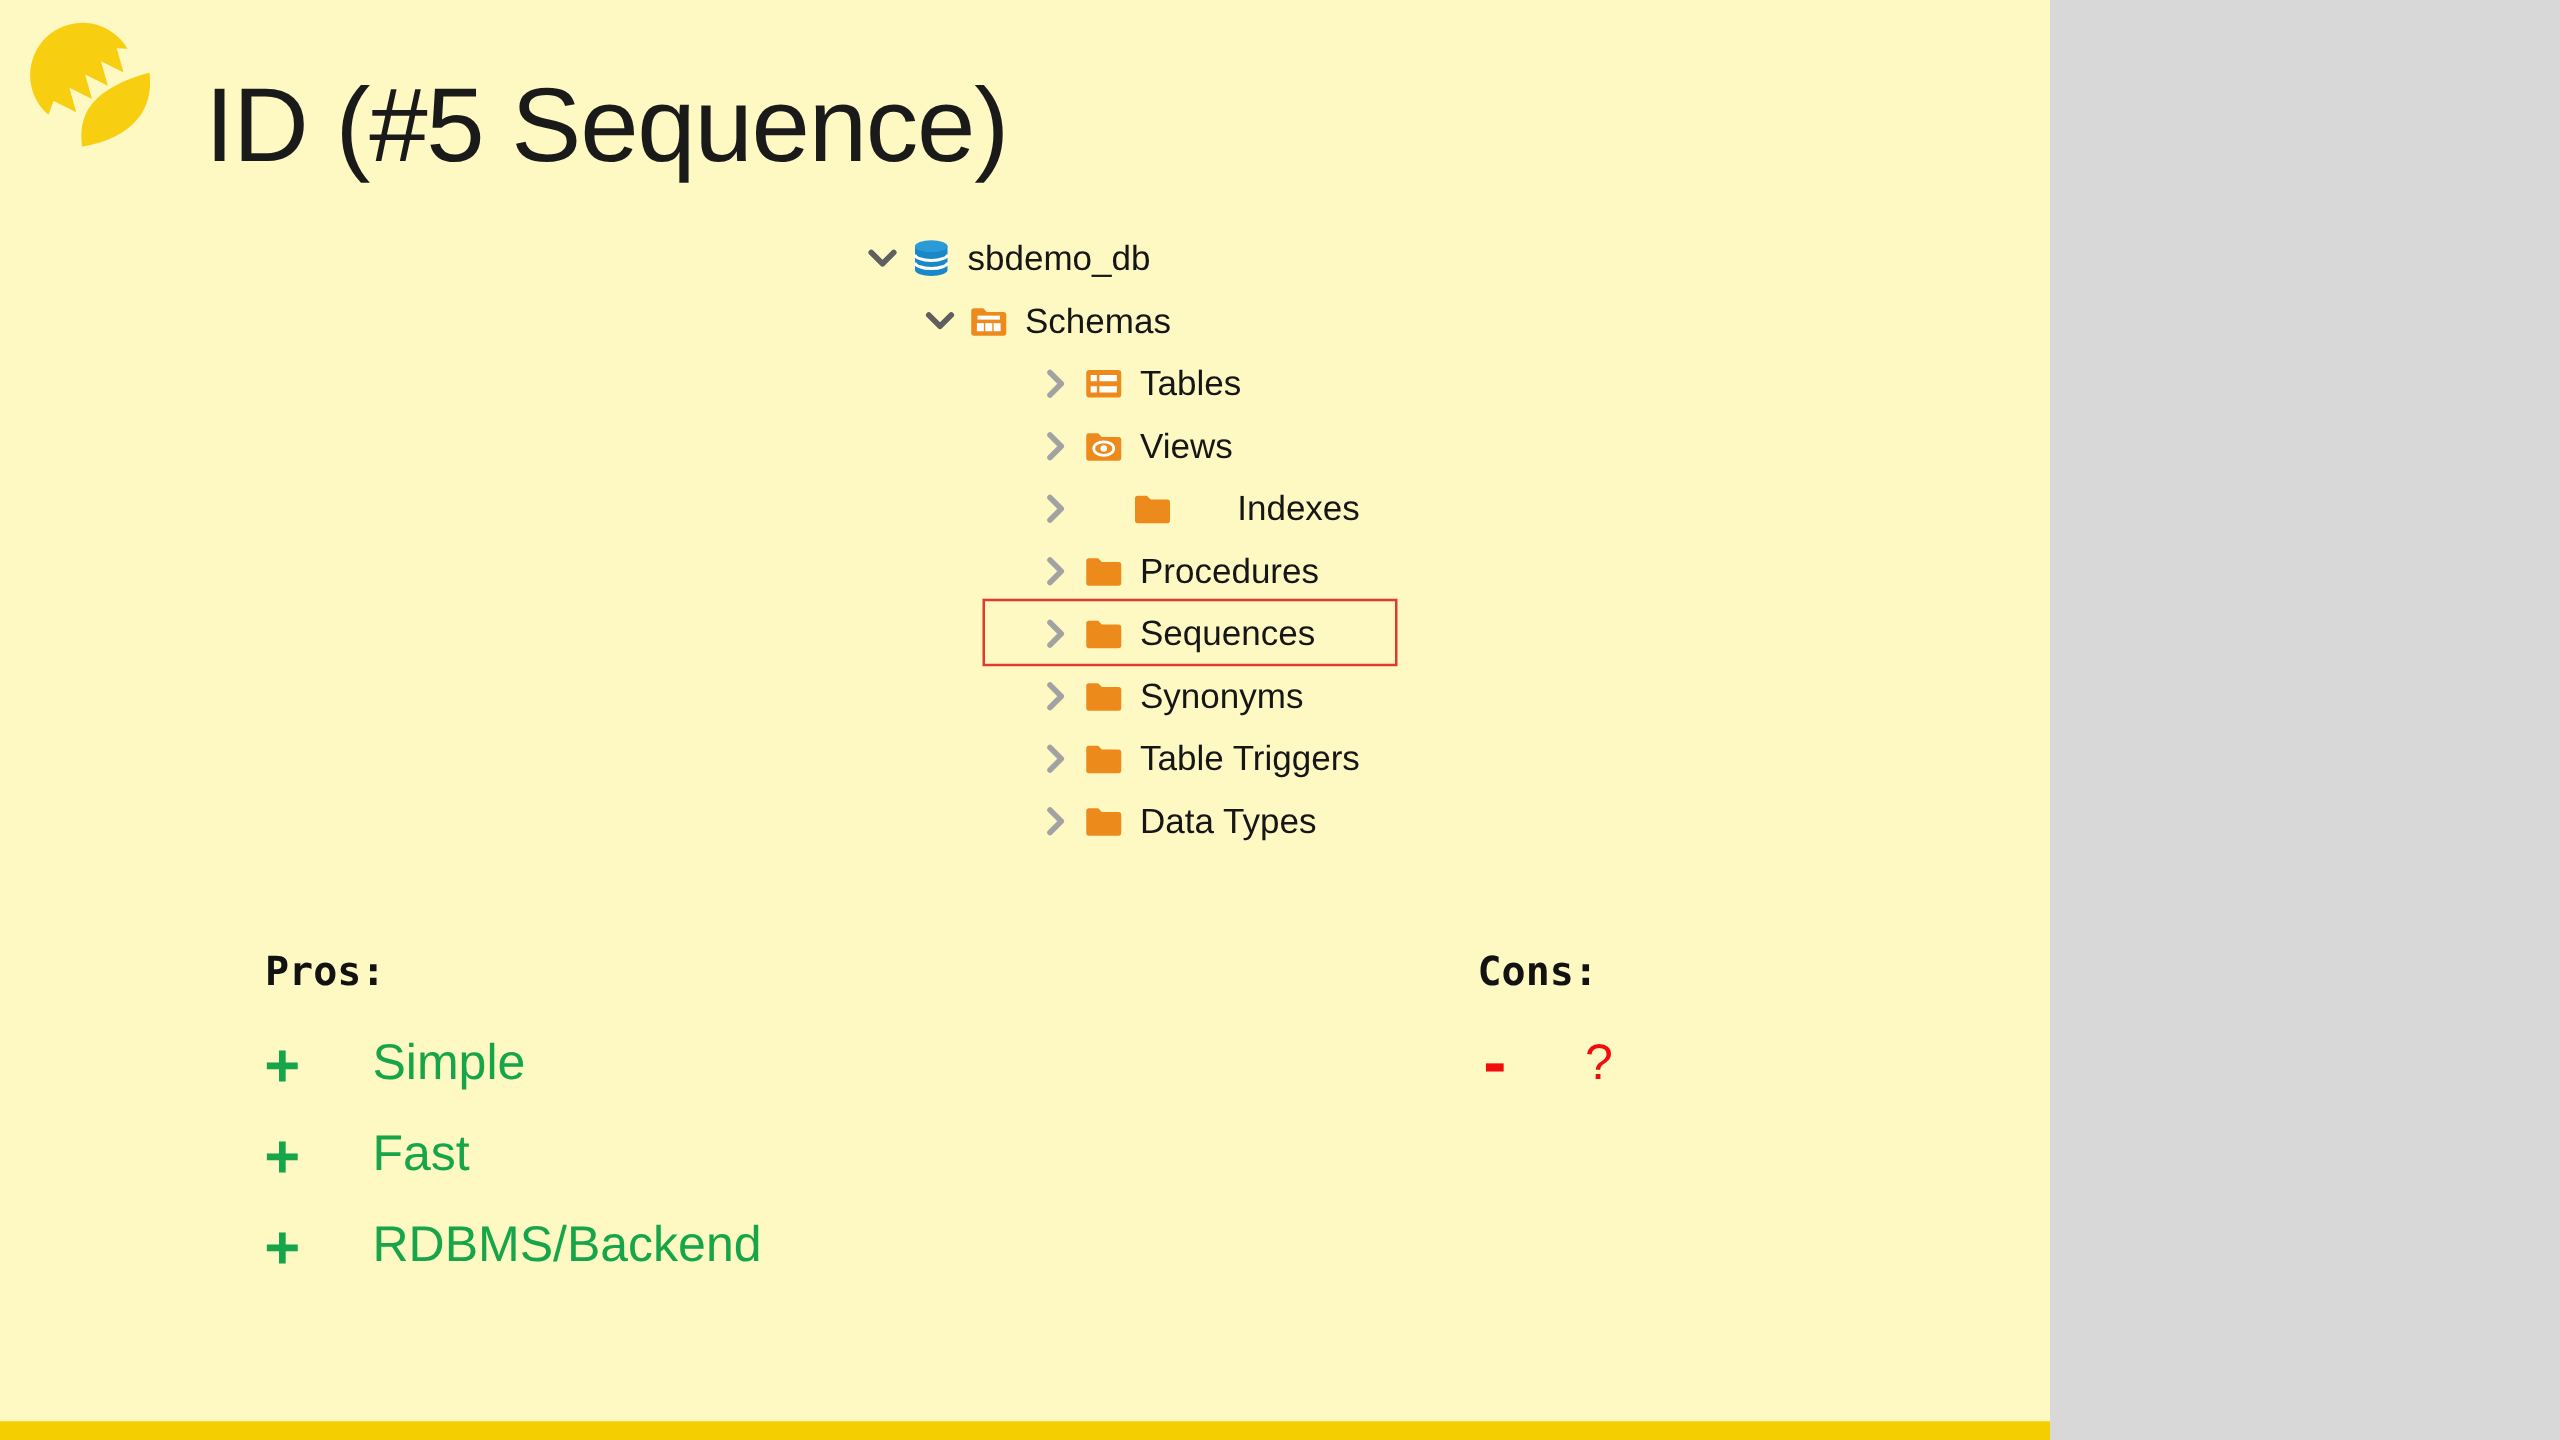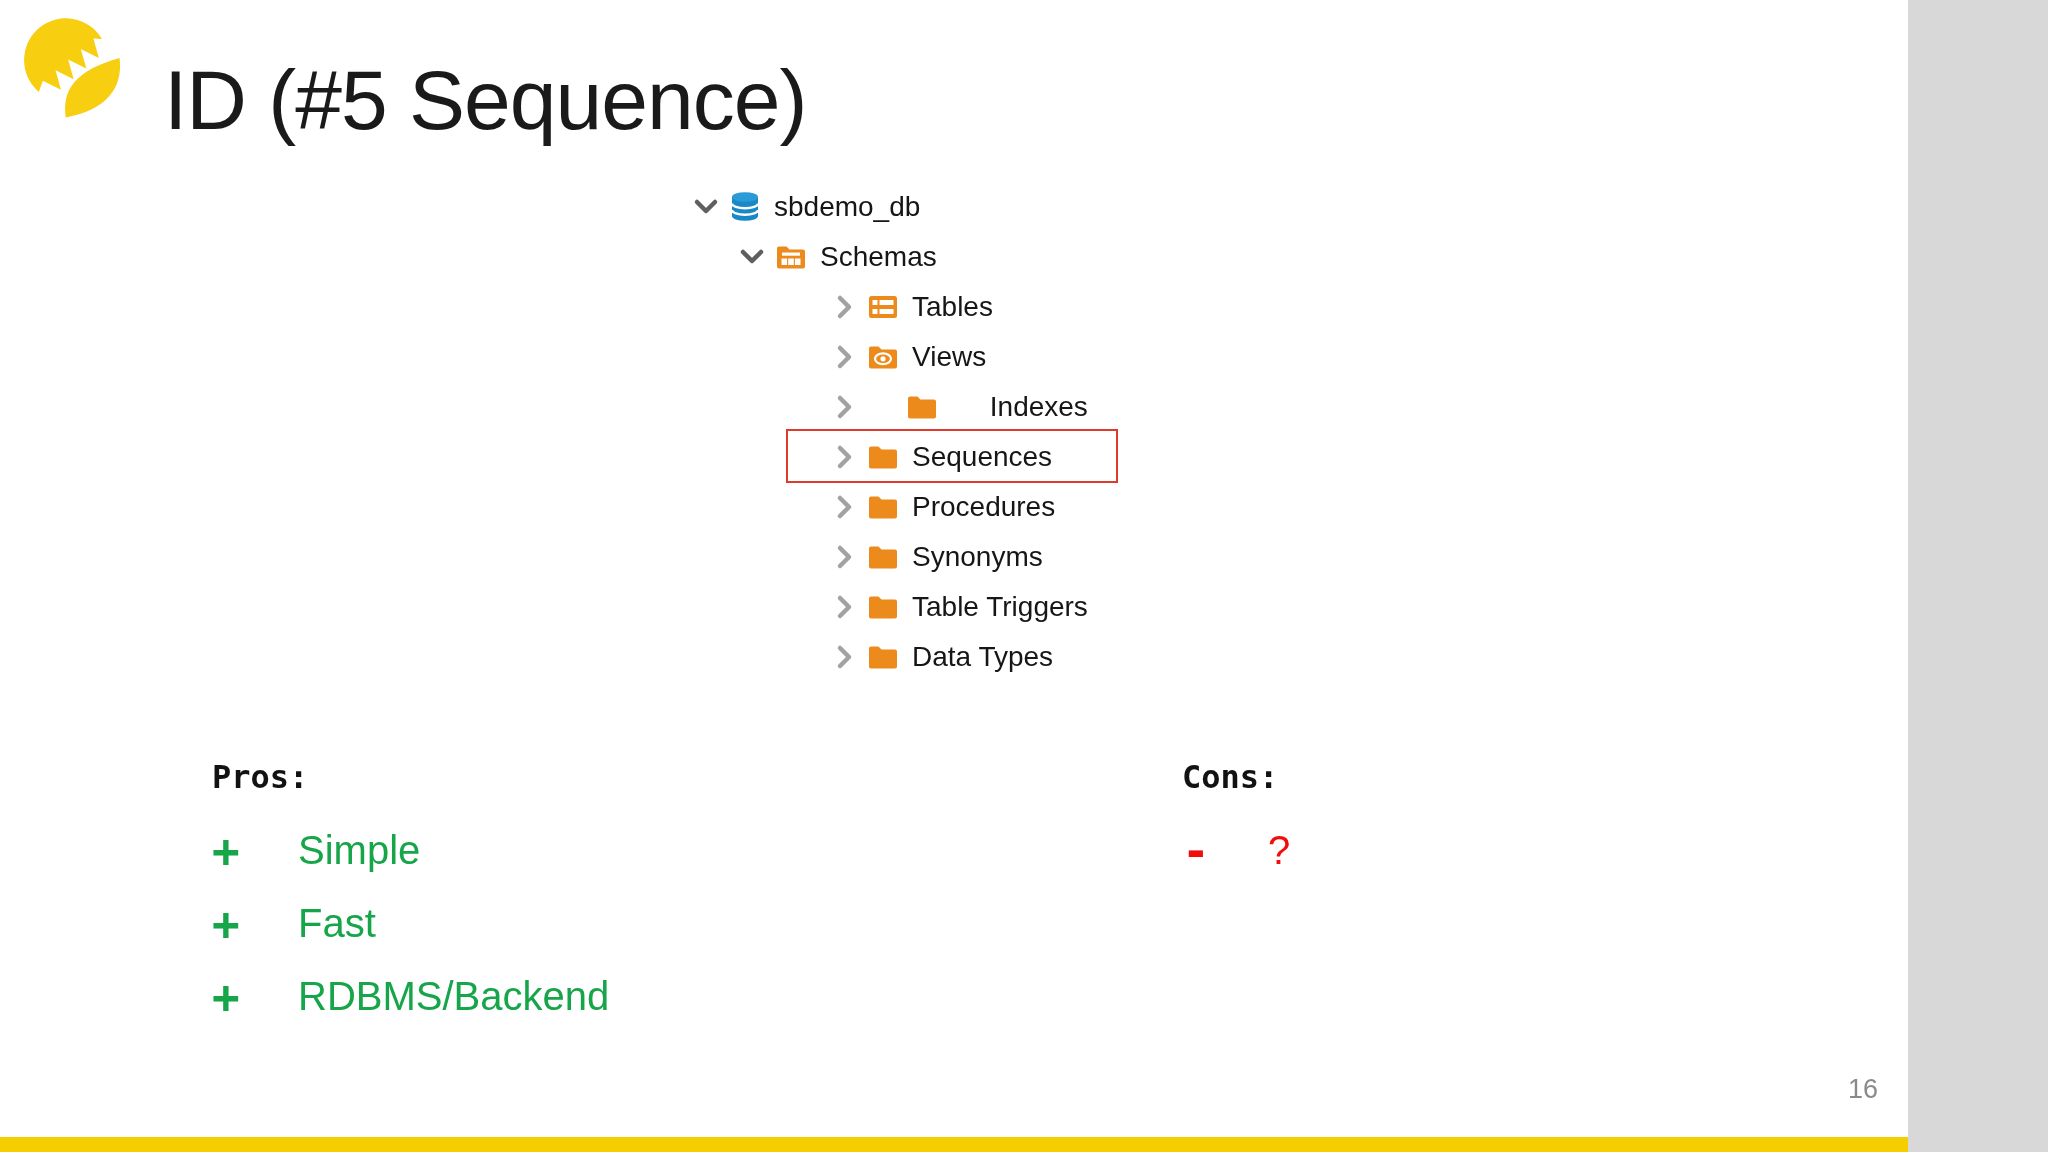--- a/index.html
+++ b/index.html
@@ -1,17 +1,17 @@
 <!DOCTYPE html>
 <html style="--accent-yellow: #F5CE00; --logo-yellow: #F7CE10; --green: #17A54A; --red: #F20D0D; --highlight-red: #E03A2F; --folder-orange: #EC8A1C; --db-blue: #1987C8;"><head>
 <meta charset="utf-8">
 <style>
   html,body{margin:0;padding:0;background:#d8d8d8;}
   .slide{
-    position:relative;width:1908px;height:1152px;background:#ffffff;
+    position:relative;width:1640px;height:1152px;background:#fef9c3;
     overflow:hidden;font-family:"Liberation Sans",sans-serif;
   }
   
   .logo{position:absolute;left:10px;top:6px;width:130px;height:130px;}
   .title{
     position:absolute;left:164px;top:46px;margin:0;
     font-size:84px;font-weight:300;letter-spacing:-1px;color:#1a1a1a;line-height:108px;
   }
   .bulb{position:absolute;left:1918px;top:12px;width:72px;height:124px;}
 
@@ -156,47 +156,47 @@
     <span class="chev">
           <svg viewBox="0 0 36 36">
     <polyline points="14,9 23,18 14,27" fill="none" stroke="#a2a2a2" stroke-width="4.5" stroke-linecap="round" stroke-linejoin="round"></polyline>
   </svg>
         </span>
     <span class="ticon">
           <svg viewBox="0 0 34 34">
     <path d="M3 8.5 C3 7.4 3.9 6.5 5 6.5 H12.5 L15.5 9.5 H29 C30.1 9.5 31 10.4 31 11.5 V26.5 C31 27.6 30.1 28.5 29 28.5 H5 C3.9 28.5 3 27.6 3 26.5 Z" fill="var(--folder-orange)"></path>
   </svg>
         </span>
+    <span class="tlabel">Procedures</span>
+  </div>
+      <div class="tree-row" style="padding-left: 138px;">
+    <span class="chev">
+          <svg viewBox="0 0 36 36">
+    <polyline points="14,9 23,18 14,27" fill="none" stroke="#a2a2a2" stroke-width="4.5" stroke-linecap="round" stroke-linejoin="round"></polyline>
+  </svg>
+        </span>
+    <span class="ticon">
+          <svg viewBox="0 0 34 34">
+    <path d="M3 8.5 C3 7.4 3.9 6.5 5 6.5 H12.5 L15.5 9.5 H29 C30.1 9.5 31 10.4 31 11.5 V26.5 C31 27.6 30.1 28.5 29 28.5 H5 C3.9 28.5 3 27.6 3 26.5 Z" fill="var(--folder-orange)"></path>
+  </svg>
+        </span>
     <span class="tlabel">Sequences</span>
   <div class="hlbox"></div>
       </div>
       <div class="tree-row" style="padding-left: 138px;">
     <span class="chev">
           <svg viewBox="0 0 36 36">
     <polyline points="14,9 23,18 14,27" fill="none" stroke="#a2a2a2" stroke-width="4.5" stroke-linecap="round" stroke-linejoin="round"></polyline>
   </svg>
         </span>
     <span class="ticon">
           <svg viewBox="0 0 34 34">
     <path d="M3 8.5 C3 7.4 3.9 6.5 5 6.5 H12.5 L15.5 9.5 H29 C30.1 9.5 31 10.4 31 11.5 V26.5 C31 27.6 30.1 28.5 29 28.5 H5 C3.9 28.5 3 27.6 3 26.5 Z" fill="var(--folder-orange)"></path>
   </svg>
         </span>
-    <span class="tlabel">Procedures</span>
-  </div>
-      <div class="tree-row" style="padding-left: 138px;">
-    <span class="chev">
-          <svg viewBox="0 0 36 36">
-    <polyline points="14,9 23,18 14,27" fill="none" stroke="#a2a2a2" stroke-width="4.5" stroke-linecap="round" stroke-linejoin="round"></polyline>
-  </svg>
-        </span>
-    <span class="ticon">
-          <svg viewBox="0 0 34 34">
-    <path d="M3 8.5 C3 7.4 3.9 6.5 5 6.5 H12.5 L15.5 9.5 H29 C30.1 9.5 31 10.4 31 11.5 V26.5 C31 27.6 30.1 28.5 29 28.5 H5 C3.9 28.5 3 27.6 3 26.5 Z" fill="var(--folder-orange)"></path>
-  </svg>
-        </span>
     <span class="tlabel">Synonyms</span>
   </div>
       <div class="tree-row" style="padding-left: 138px;">
     <span class="chev">
           <svg viewBox="0 0 36 36">
     <polyline points="14,9 23,18 14,27" fill="none" stroke="#a2a2a2" stroke-width="4.5" stroke-linecap="round" stroke-linejoin="round"></polyline>
   </svg>
         </span>
     <span class="ticon">
           <svg viewBox="0 0 34 34">

